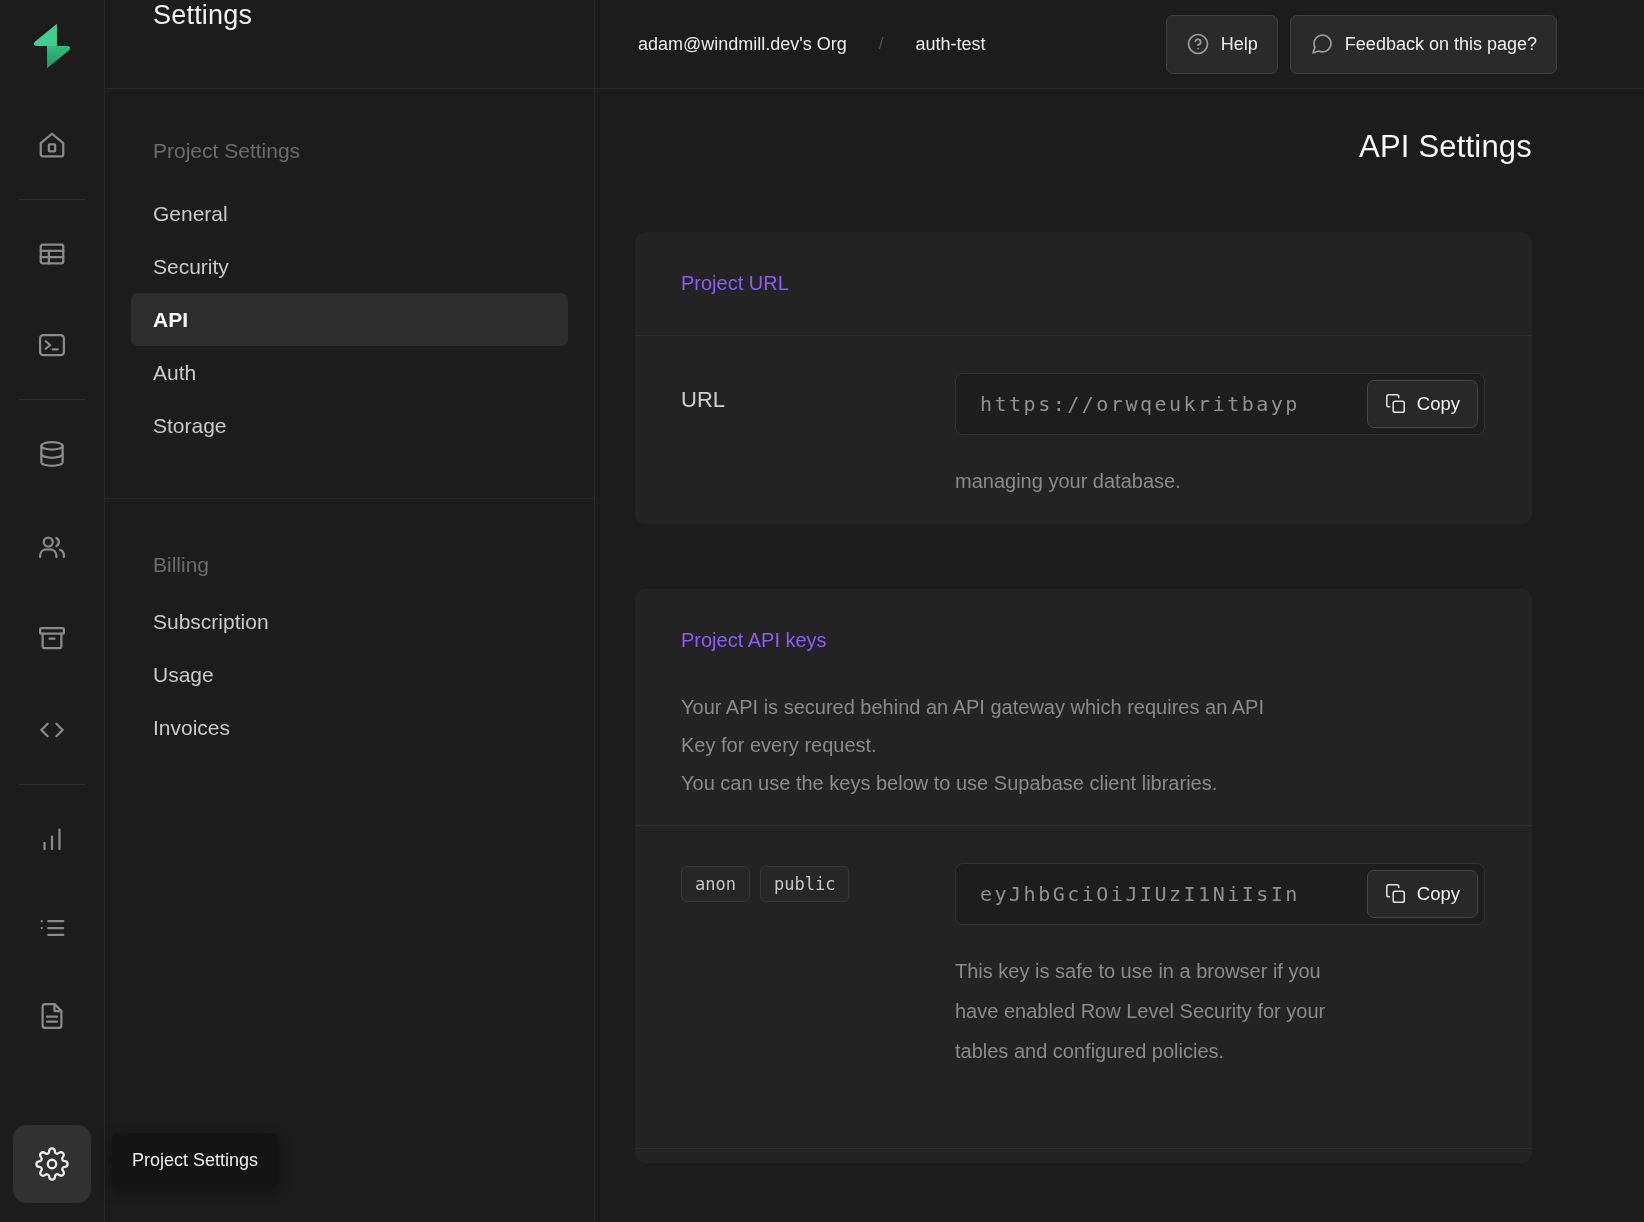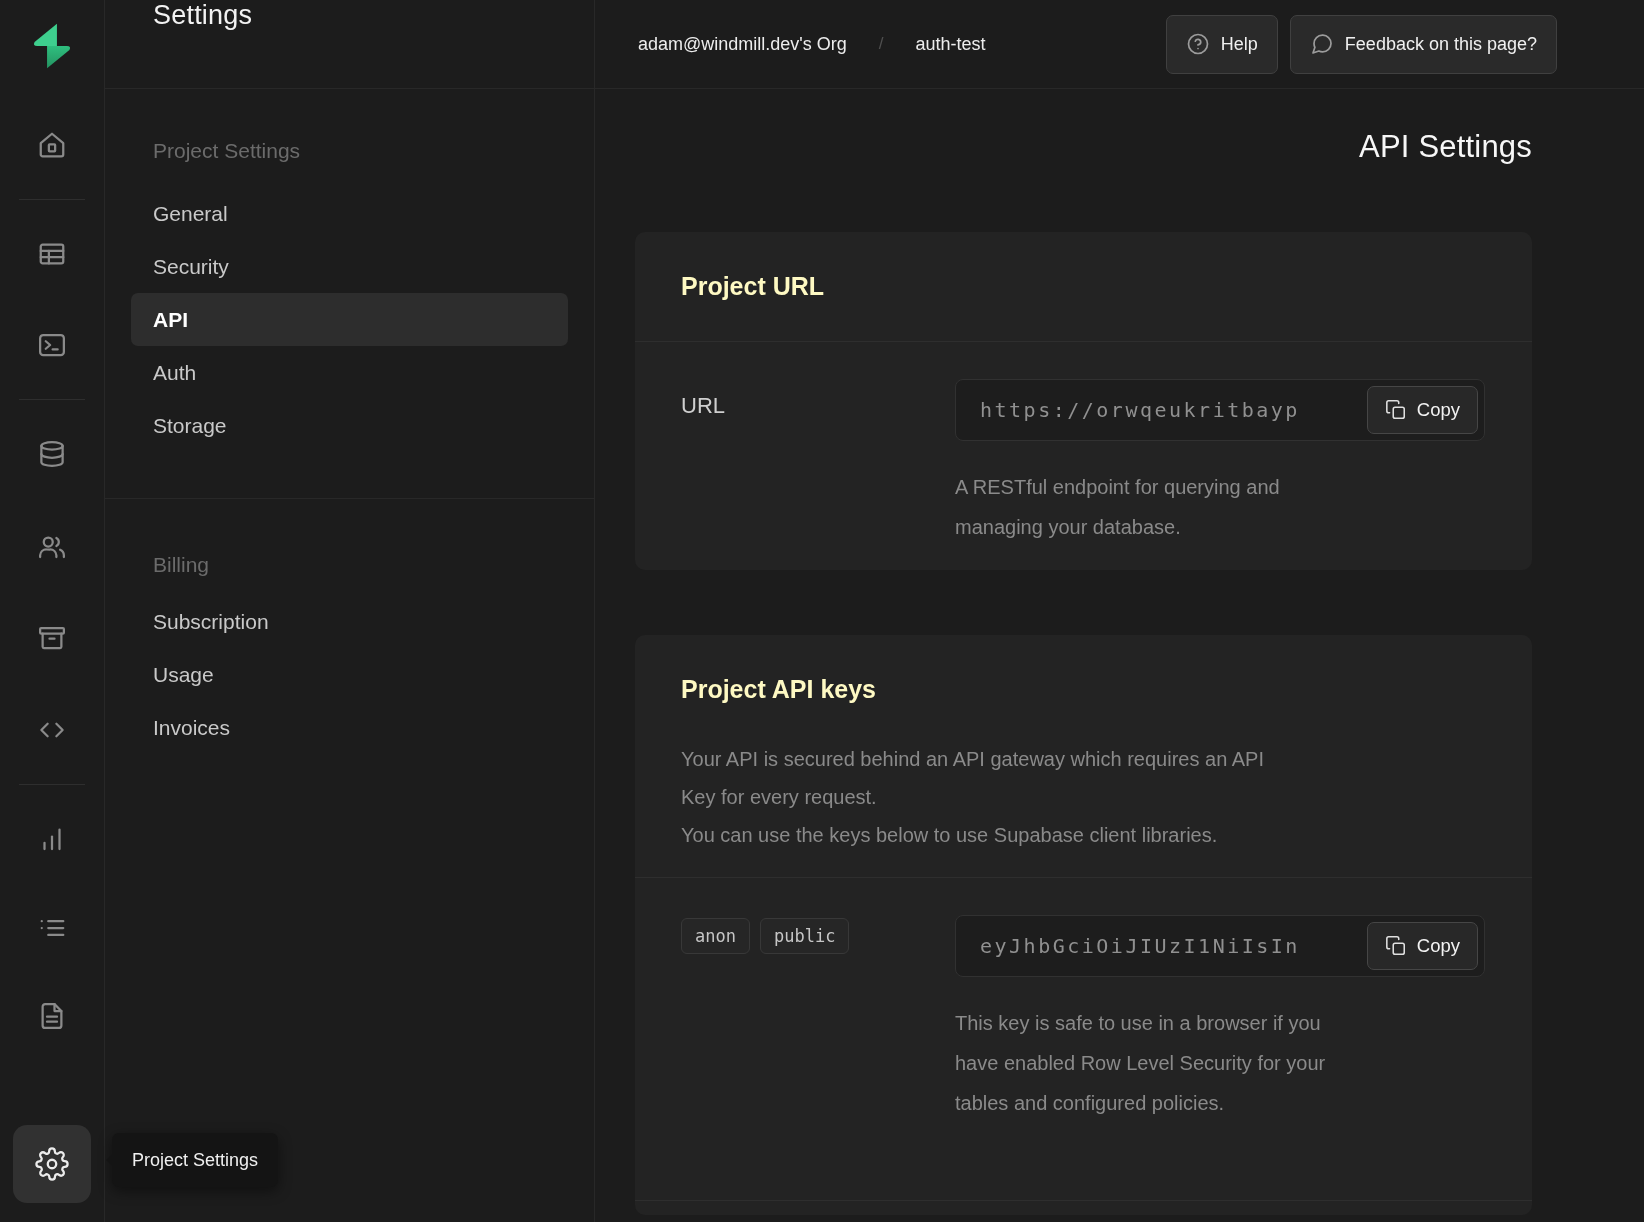--- a/index.html
+++ b/index.html
@@ -73,21 +73,21 @@
   }
   .hbtn svg { width:24px; height:24px; color:#9c9c9c; stroke-width:1.7; }
 
   .main-body { padding:0 112px 0 40px; overflow:hidden; }
   .page-title { font-size:31px; font-weight:500; color:#f7f7f7; margin-top:40px; letter-spacing:.2px;text-align:right; }
 
   .card { background:#232323; border-radius:10px; margin-top:67px; }
   .card-2 { margin-top:65px; }
   .card-header { padding:40px 46px; border-bottom:1px solid #2e2e2e; }
   .card-header-keys { padding:40px 46px 23px; }
-  .card-title { font-size:25px; font-weight:700; color:#fef9c3; }
+  .card-title { font-size:20px; font-weight:400; color:#8b5cf6; }
   .card-desc { margin-top:36px; font-size:20px; line-height:38px; color:#8a8a8a; }
   .row { display:flex; padding:37px 46px 23px; }
   .row-keys { padding-bottom:77px; }
   .row-label-col { width:274px; flex:0 0 274px; }
   .row-label { font-size:22px; color:#cfcfcf; padding-top:14px; display:inline-block; }
   .badges { padding-top:3px; display:flex; gap:10px; }
   .badge {
     height:36px; display:inline-flex; align-items:center; padding:0 13px;
     background:#262626; border:1px solid #383838; border-radius:6px;
     font-family:"DejaVu Sans Mono","Liberation Mono",monospace;
@@ -307,21 +307,20 @@
               <span class="input-text">https://orwqeukritbayp</span>
               <button class="copy-btn">
                 <svg class="ico" viewBox="0 0 24 24">
                   <rect x="9" y="9" width="12" height="12" rx="2"></rect>
                   <path d="M5 15 H4 a2 2 0 0 1 -2 -2 V4 a2 2 0 0 1 2 -2 h9 a2 2 0 0 1 2 2 v1"></path>
                 </svg>
                 <span>Copy</span>
               </button>
             </div>
             <div class="row-desc">
-              <span style="display:block">A RESTful endpoint for querying and</span>
               <span style="display:block">managing your database.</span>
             </div>
           </div>
         </div>
       </section>
 
       <section class="card card-2">
         <div class="card-header card-header-keys">
           <div class="card-title">Project API keys</div>
           <div class="card-desc">

